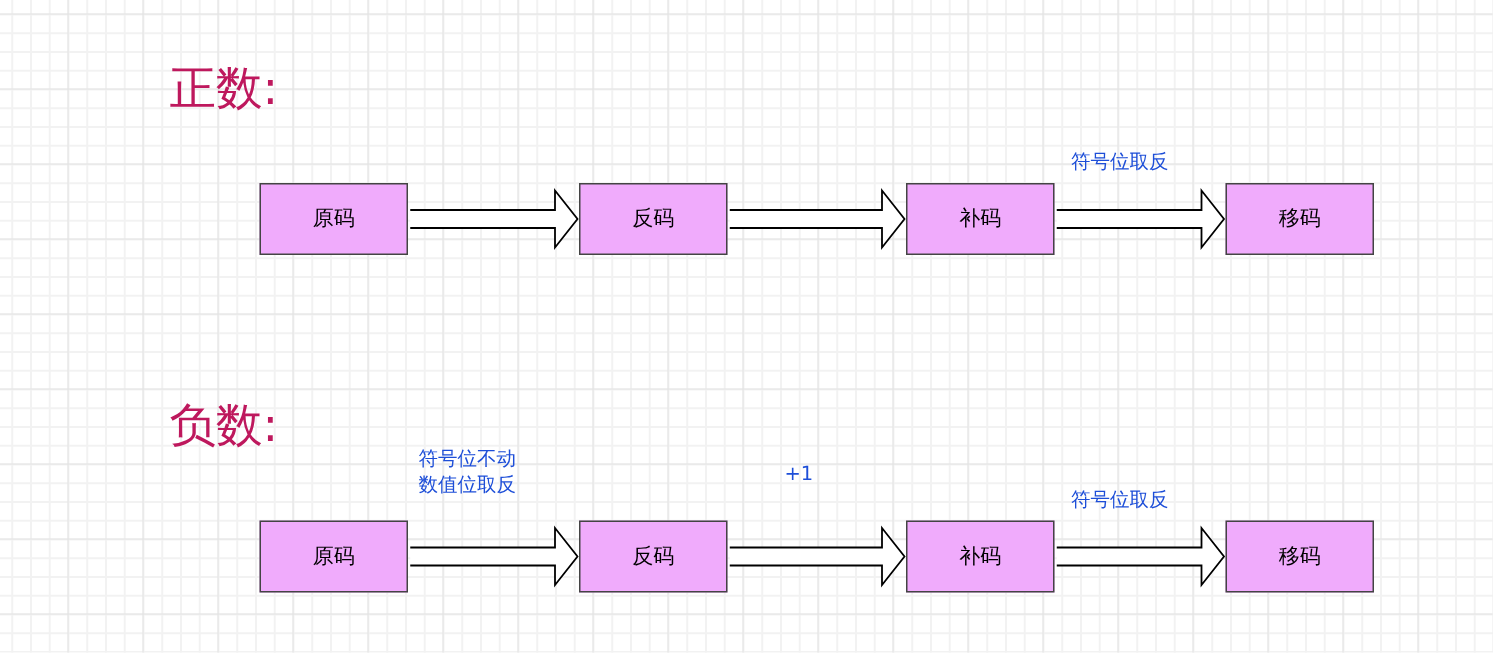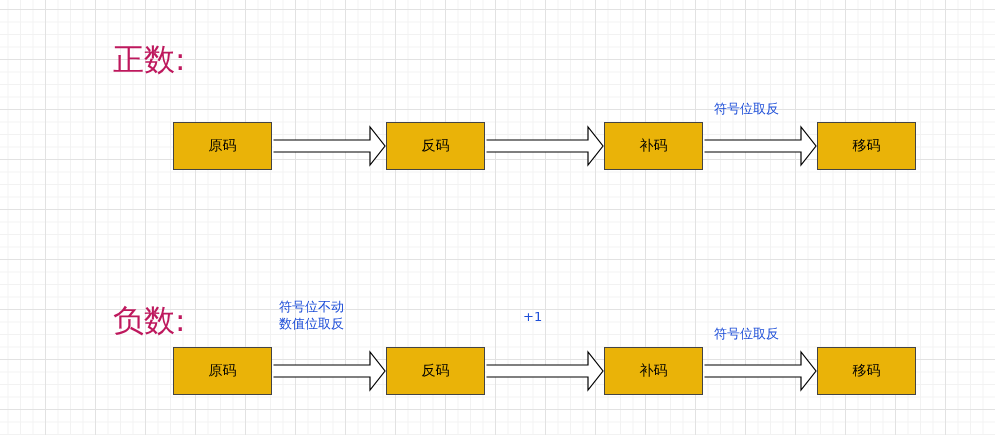--- a/index.html
+++ b/index.html
@@ -12,21 +12,21 @@
       linear-gradient(to right, #f2f2f2 1px, transparent 1px),
       linear-gradient(to bottom, #f2f2f2 1px, transparent 1px);
     background-size: 50px 50px, 50px 50px, 12.5px 12.5px, 12.5px 12.5px;
     background-position: 45px 9px, 45px 9px, 45px 9px, 45px 9px;
     font-family: "DejaVu Sans", sans-serif;
   }
   .heading {
     position:absolute; font-size:31px; color:#be185d; line-height:1;
   }
   .box {
-    position:absolute; width:99px; height:48px; background:#eab308;
+    position:absolute; width:99px; height:48px; background:#f0abfc;
     border:1.5px solid #444; box-sizing:border-box;
     display:flex; align-items:center; justify-content:center;
     font-size:14px; color:#000;
   }
   .label {
     position:absolute; font-size:13px; color:#1d4ed8; line-height:17px; text-align:center; white-space:nowrap;
   }
   svg.arrow { position:absolute; overflow:visible; }
 </style>
 </head>
@@ -43,21 +43,21 @@
   <path d="M0.5 14 L97 14 L97 1 L112 20 L97 39 L97 26 L0.5 26" fill="#fff" stroke="#000" stroke-width="1.2"></path>
 </svg>
 <svg class="arrow" style="left:486px;top:126px;" width="118" height="40" viewBox="0 0 118 40">
   <path d="M0.5 14 L102 14 L102 1 L117 20 L102 39 L102 26 L0.5 26" fill="#fff" stroke="#000" stroke-width="1.2"></path>
 </svg>
 <svg class="arrow" style="left:704px;top:126px;" width="113" height="40" viewBox="0 0 113 40">
   <path d="M0.5 14 L97 14 L97 1 L112 20 L97 39 L97 26 L0.5 26" fill="#fff" stroke="#000" stroke-width="1.2"></path>
 </svg>
 <div class="label" style="left:714px;top:100px;">符号位取反</div>
 
-<div class="heading" style="left:113px;top:269px;margin-top:36px;">负数:</div>
+<div class="heading" style="left:113px;top:269px;">负数:</div>
 
 <div class="box" style="left:173px;top:347px;">原码</div>
 <div class="box" style="left:386px;top:347px;">反码</div>
 <div class="box" style="left:604px;top:347px;">补码</div>
 <div class="box" style="left:817px;top:347px;">移码</div>
 
 <svg class="arrow" style="left:273px;top:351px;" width="113" height="40" viewBox="0 0 113 40">
   <path d="M0.5 14 L97 14 L97 1 L112 20 L97 39 L97 26 L0.5 26" fill="#fff" stroke="#000" stroke-width="1.2"></path>
 </svg>
 <svg class="arrow" style="left:486px;top:351px;" width="118" height="40" viewBox="0 0 118 40">

